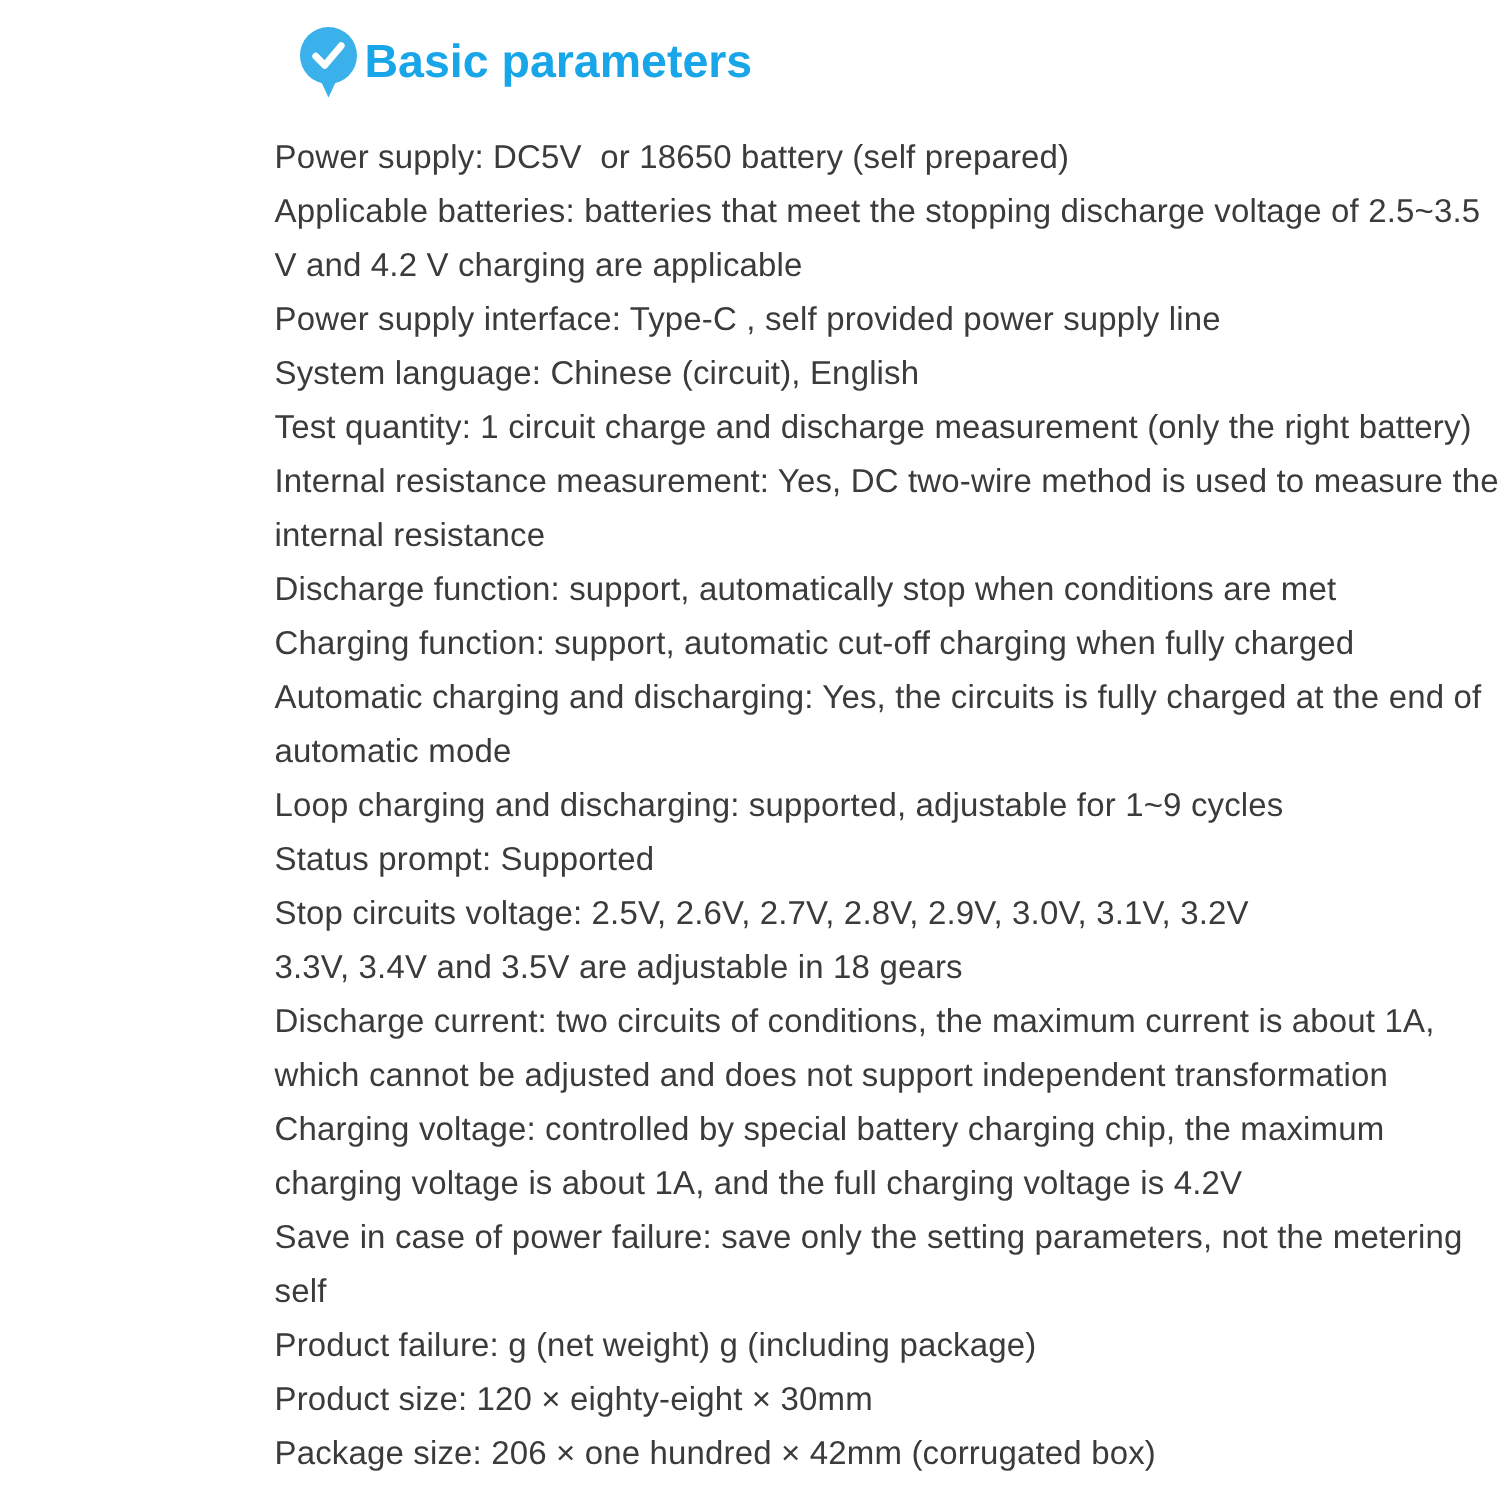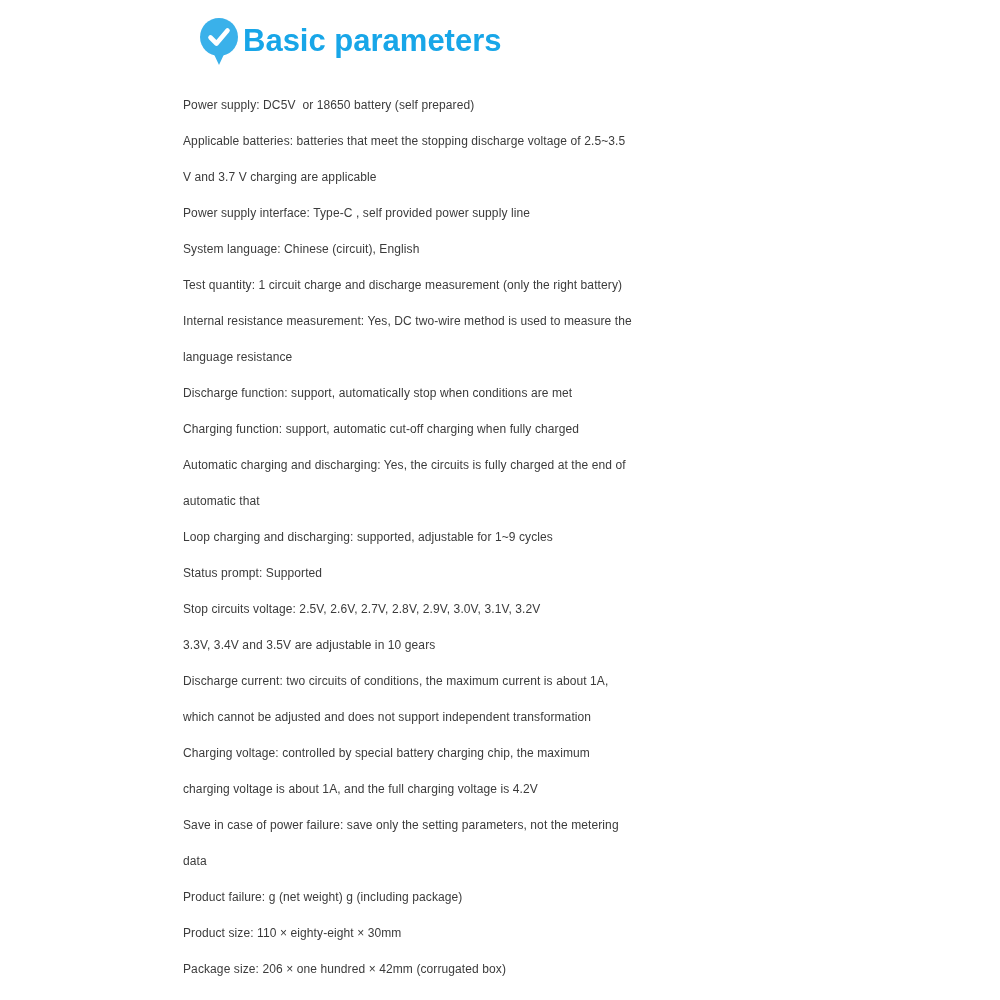--- a/index.html
+++ b/index.html
@@ -40,21 +40,21 @@
   }
 
   .content {
     position: absolute;
     left: 183px; top: 87px;
     width: 700px;
   }
   .line {
     height: 36px;
     line-height: 36px;
-    font-size: 12px;
+    font-size: 22px;
     color: var(--text);
     white-space: pre;
     letter-spacing: 0.1px;
   }
 </style>
 </head>
 <body>
 
 <div class="page">
 
@@ -65,38 +65,38 @@
         <circle class="bubble-fill" cx="20" cy="19" r="19"></circle>
         <path class="check-stroke" d="M11.5 19.5 L17.5 25.5 L28.5 12.5"></path>
       </svg>
     </span>
     <h1 class="title">Basic parameters</h1>
   </div>
 
   <div class="content">
     <div class="line">Power supply: DC5V  or 18650 battery (self prepared)</div>
     <div class="line">Applicable batteries: batteries that meet the stopping discharge voltage of 2.5~3.5</div>
-    <div class="line">V and 3.7 V charging are applicable</div>
+    <div class="line">V and 4.2 V charging are applicable</div>
     <div class="line">Power supply interface: Type-C , self provided power supply line</div>
     <div class="line">System language: Chinese (circuit), English</div>
     <div class="line">Test quantity: 1 circuit charge and discharge measurement (only the right battery)</div>
     <div class="line">Internal resistance measurement: Yes, DC two-wire method is used to measure the</div>
-    <div class="line">language resistance</div>
+    <div class="line">internal resistance</div>
     <div class="line">Discharge function: support, automatically stop when conditions are met</div>
     <div class="line">Charging function: support, automatic cut-off charging when fully charged</div>
     <div class="line">Automatic charging and discharging: Yes, the circuits is fully charged at the end of</div>
-    <div class="line">automatic that</div>
+    <div class="line">automatic mode</div>
     <div class="line">Loop charging and discharging: supported, adjustable for 1~9 cycles</div>
     <div class="line">Status prompt: Supported</div>
     <div class="line">Stop circuits voltage: 2.5V, 2.6V, 2.7V, 2.8V, 2.9V, 3.0V, 3.1V, 3.2V</div>
-    <div class="line">3.3V, 3.4V and 3.5V are adjustable in 10 gears</div>
+    <div class="line">3.3V, 3.4V and 3.5V are adjustable in 18 gears</div>
     <div class="line">Discharge current: two circuits of conditions, the maximum current is about 1A,</div>
     <div class="line">which cannot be adjusted and does not support independent transformation</div>
     <div class="line">Charging voltage: controlled by special battery charging chip, the maximum</div>
     <div class="line">charging voltage is about 1A, and the full charging voltage is 4.2V</div>
     <div class="line">Save in case of power failure: save only the setting parameters, not the metering</div>
-    <div class="line">data</div>
+    <div class="line">self</div>
     <div class="line">Product failure: g (net weight) g (including package)</div>
-    <div class="line">Product size: 110 × eighty-eight × 30mm</div>
+    <div class="line">Product size: 120 × eighty-eight × 30mm</div>
     <div class="line">Package size: 206 × one hundred × 42mm (corrugated box)</div>
   </div>
 
 </div>
 
 </body></html>

